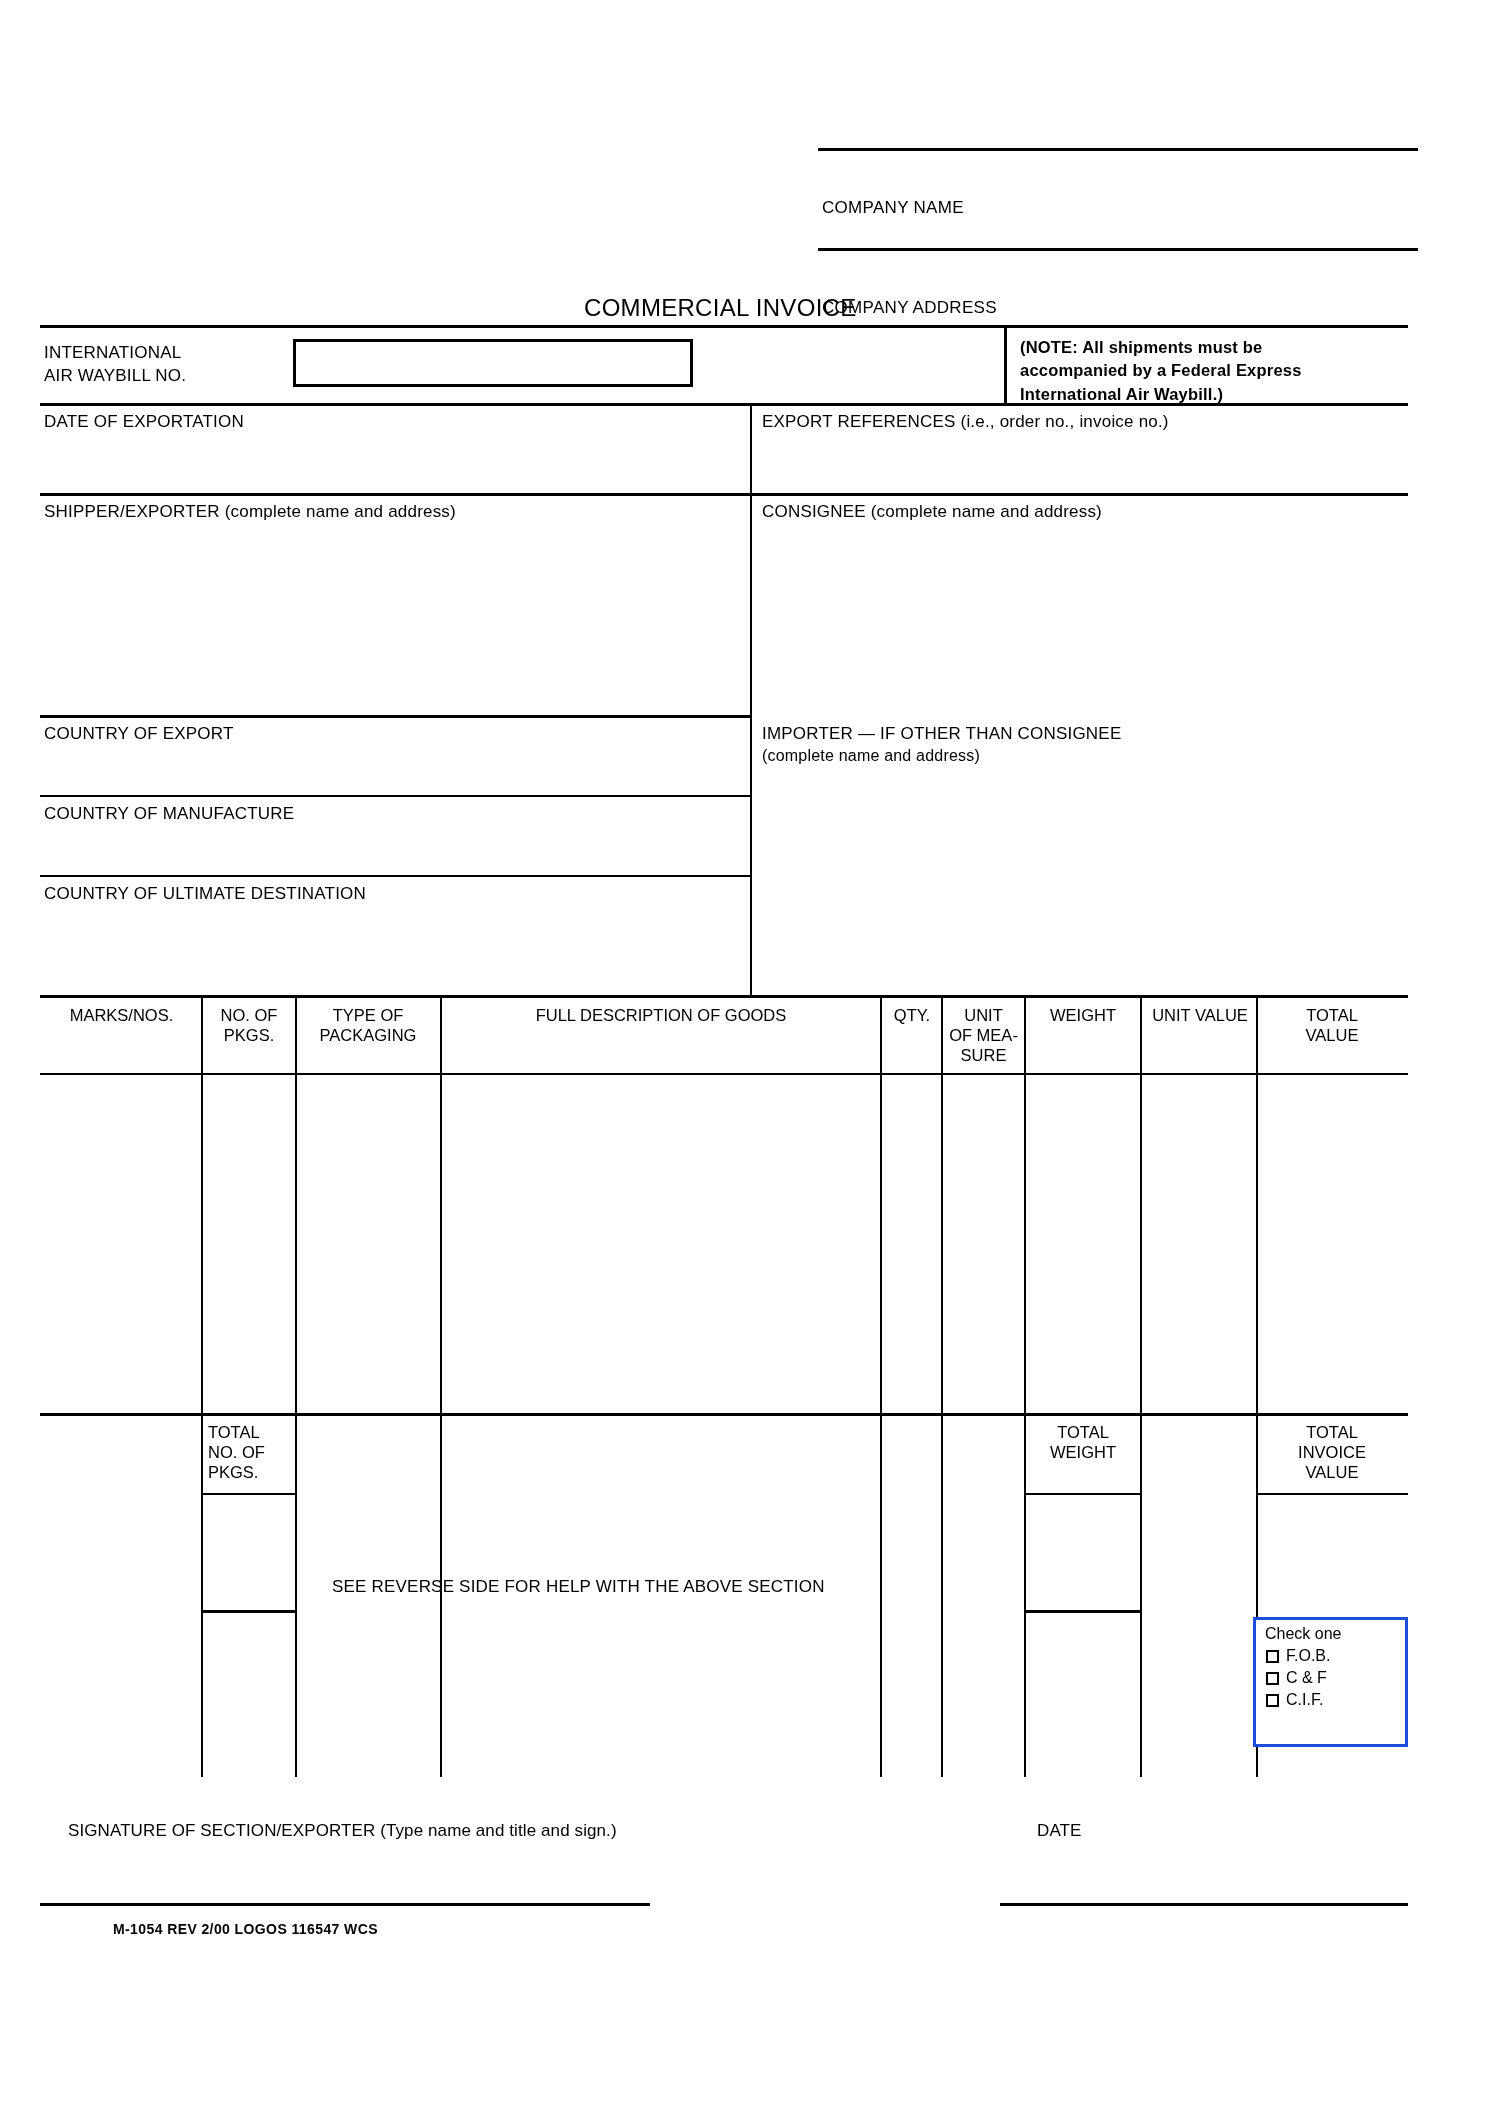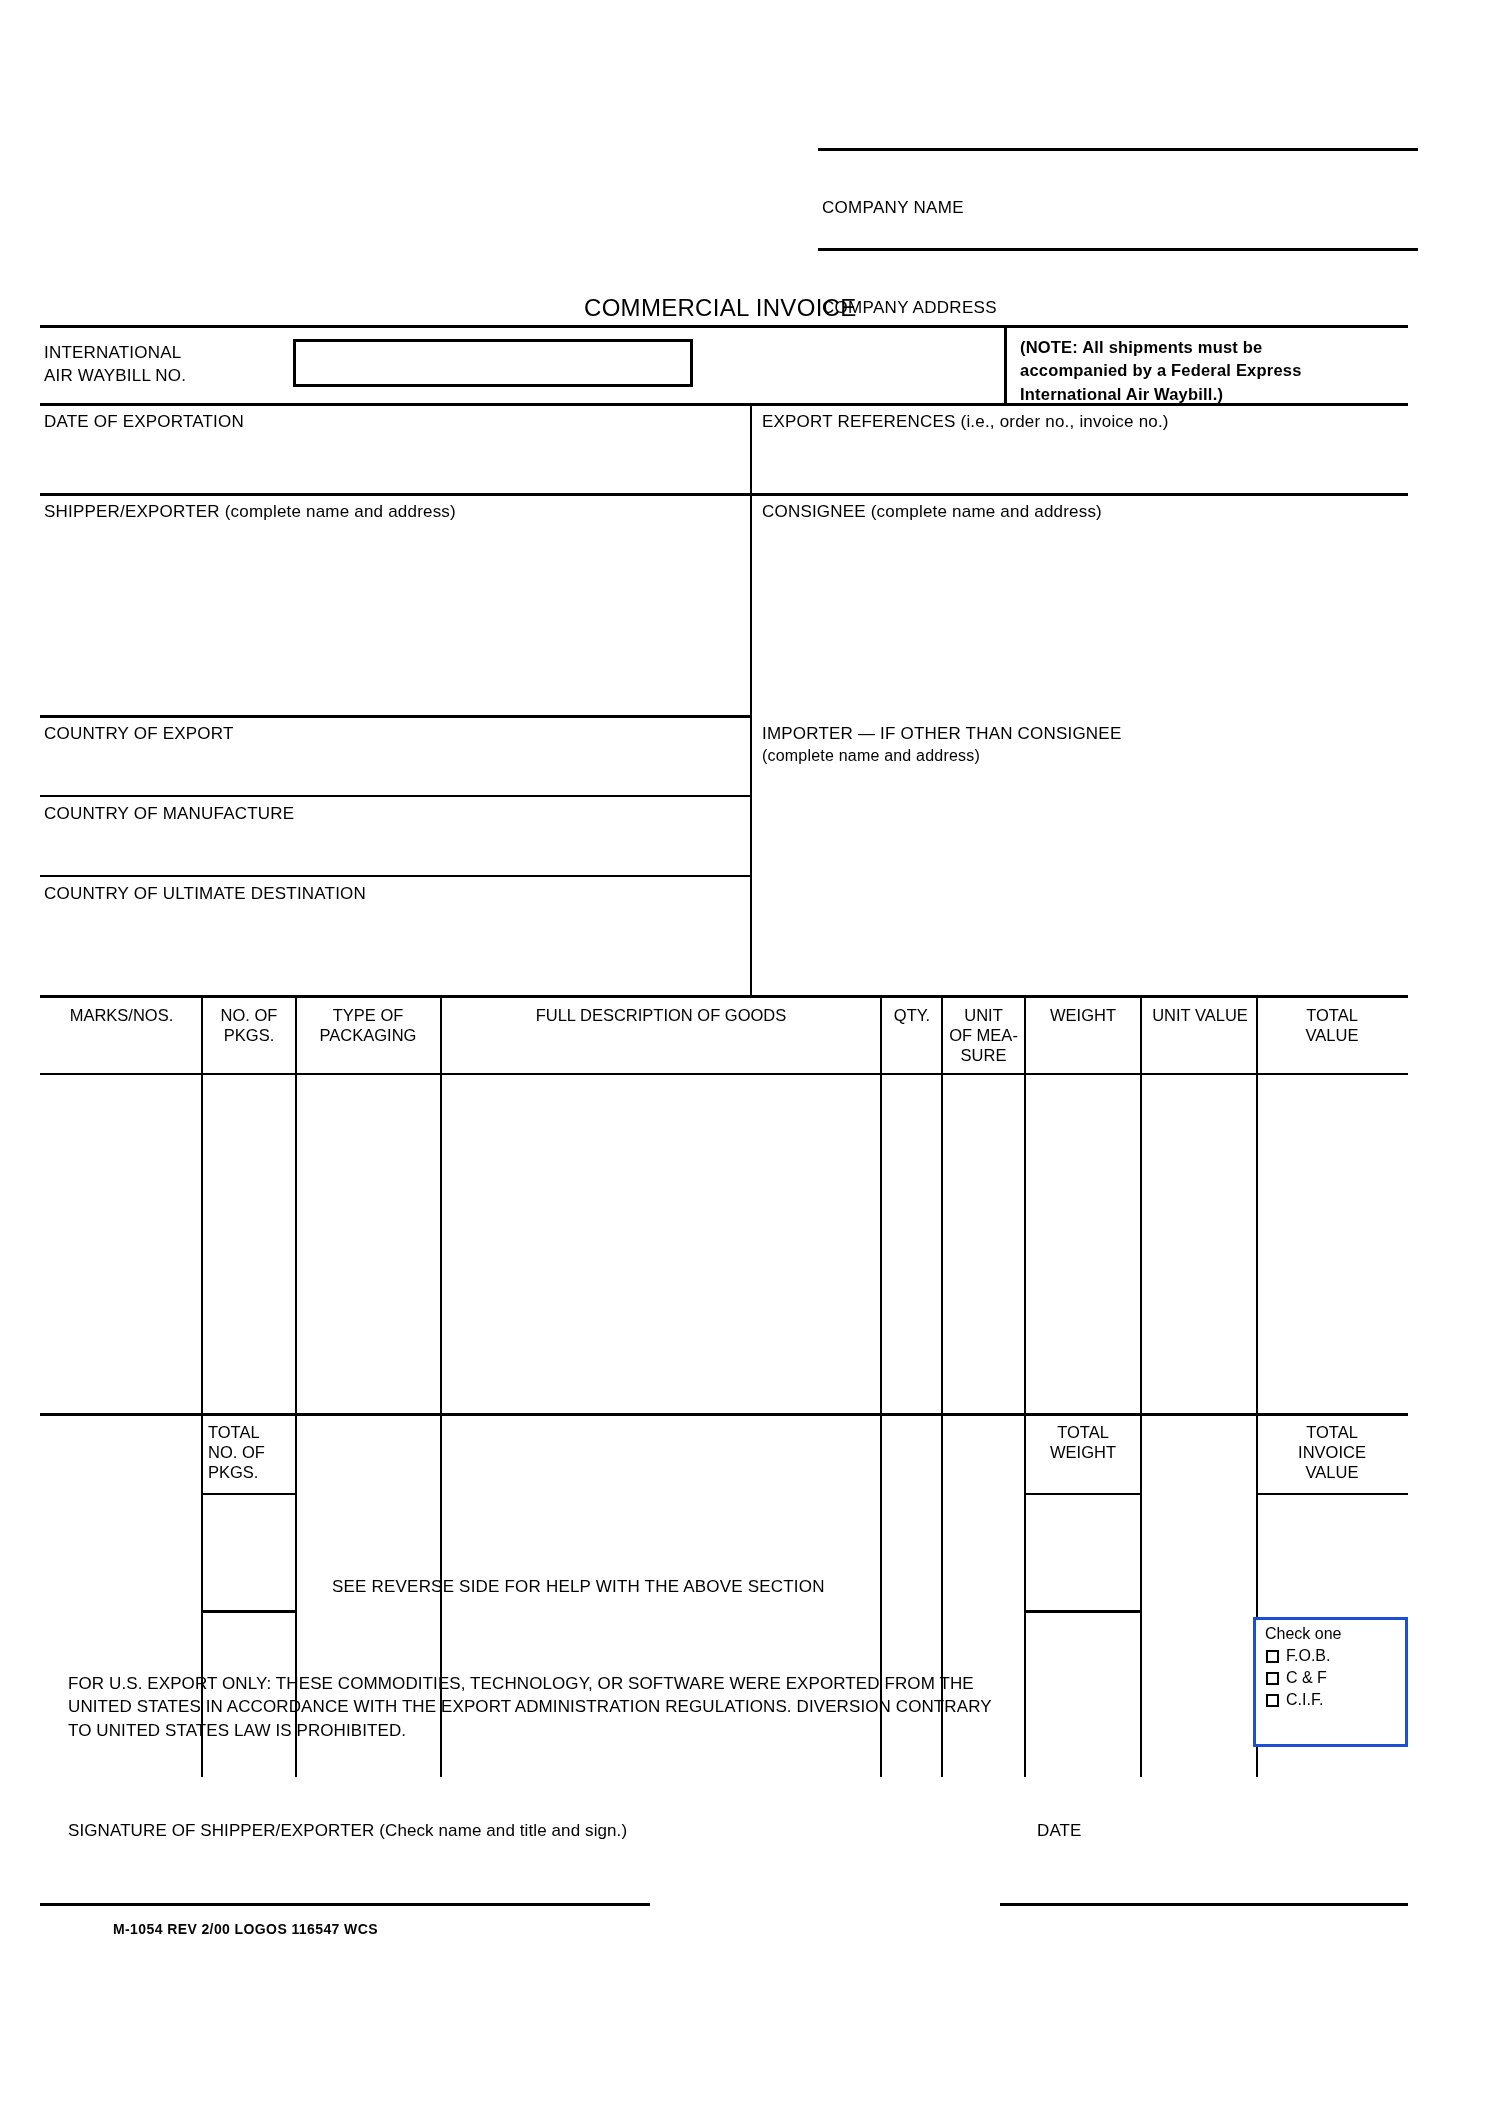--- a/index.html
+++ b/index.html
@@ -254,26 +254,23 @@
     <div class="chk-row">
       <span class="chk-sq"></span>
       <span>C &amp; F</span>
     </div>
     <div class="chk-row">
       <span class="chk-sq"></span>
       <span>C.I.F.</span>
     </div>
   </div>
 
-  <div class="legal" style="left:68px; top:1672px; width:1160px;">FOR U.S. EXPORT ONLY: THESE COMMODITIES, TECHNOLOGY, OR SOFTWARE WERE EXPORTED FROM THE
-UNITED STATES IN ACCORDANCE WITH THE EXPORT ADMINISTRATION REGULATIONS. DIVERSION CONTRARY
-TO UNITED STATES LAW IS PROHIBITED.</div>
-
-
-  <div class="legal" style="left:68px; top:1819px; width:1000px;">SIGNATURE OF SHIPPER/EXPORTER (Check name and title and sign.)</div>
+
+
+  <div class="legal" style="left:68px; top:1819px; width:1000px;">SIGNATURE OF SECTION/EXPORTER (Type name and title and sign.)</div>
 
   <div class="legal" style="left:1037px; top:1819px;">DATE</div>
 
   <div class="wb-box" style="left:68px; top:1845px; width:900px; height:48px; border:none;"></div>
   <div class="wb-box" style="left:1037px; top:1845px; width:330px; height:48px; border:none;"></div>
 
   <div class="footer-rule-left"></div>
   <div class="footer-rule-right"></div>
   <div class="footer-code">M-1054  REV  2/00  LOGOS 116547  WCS</div>
 

